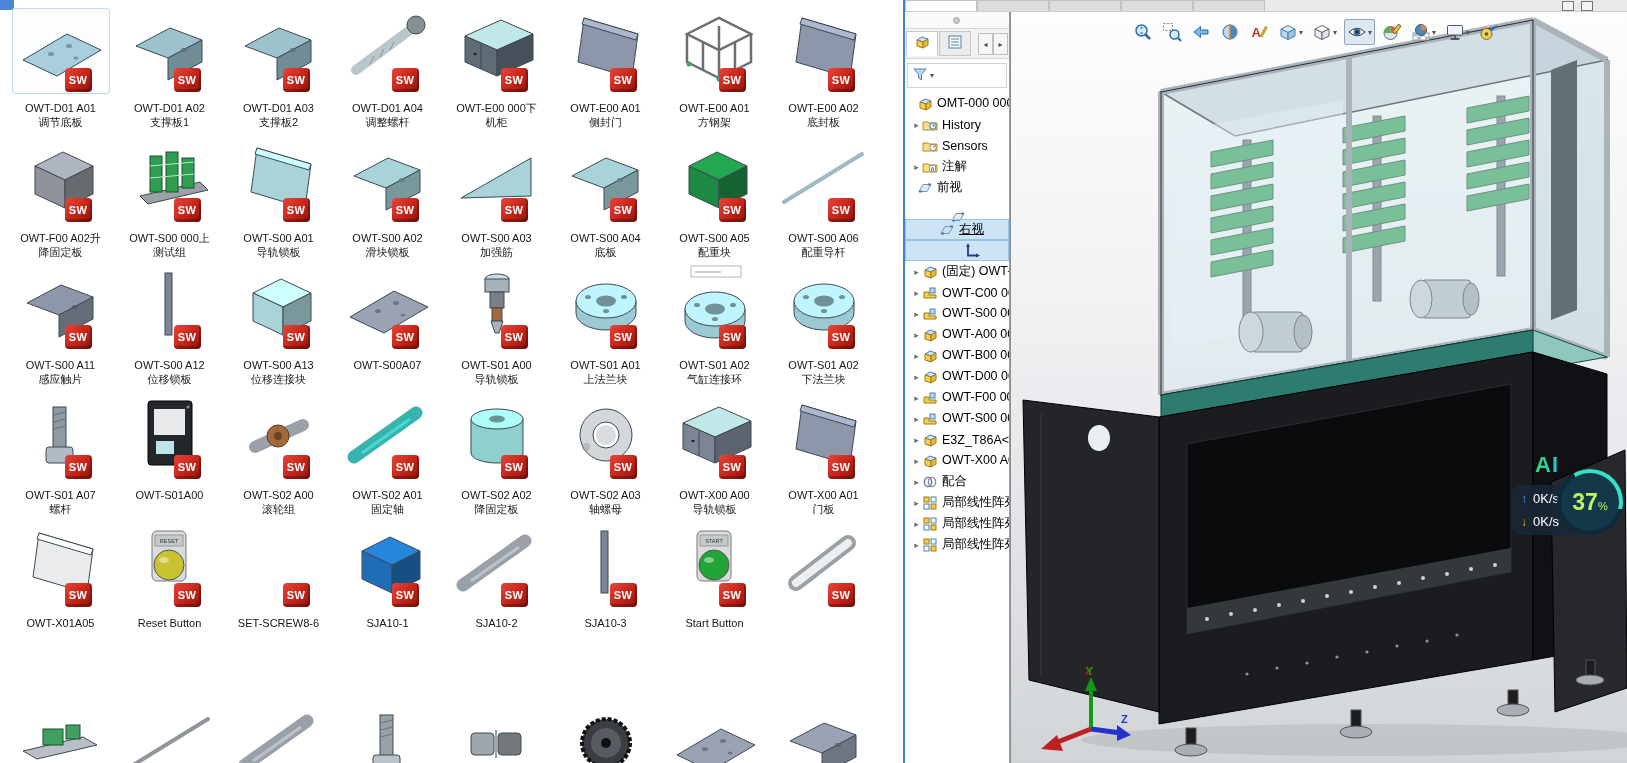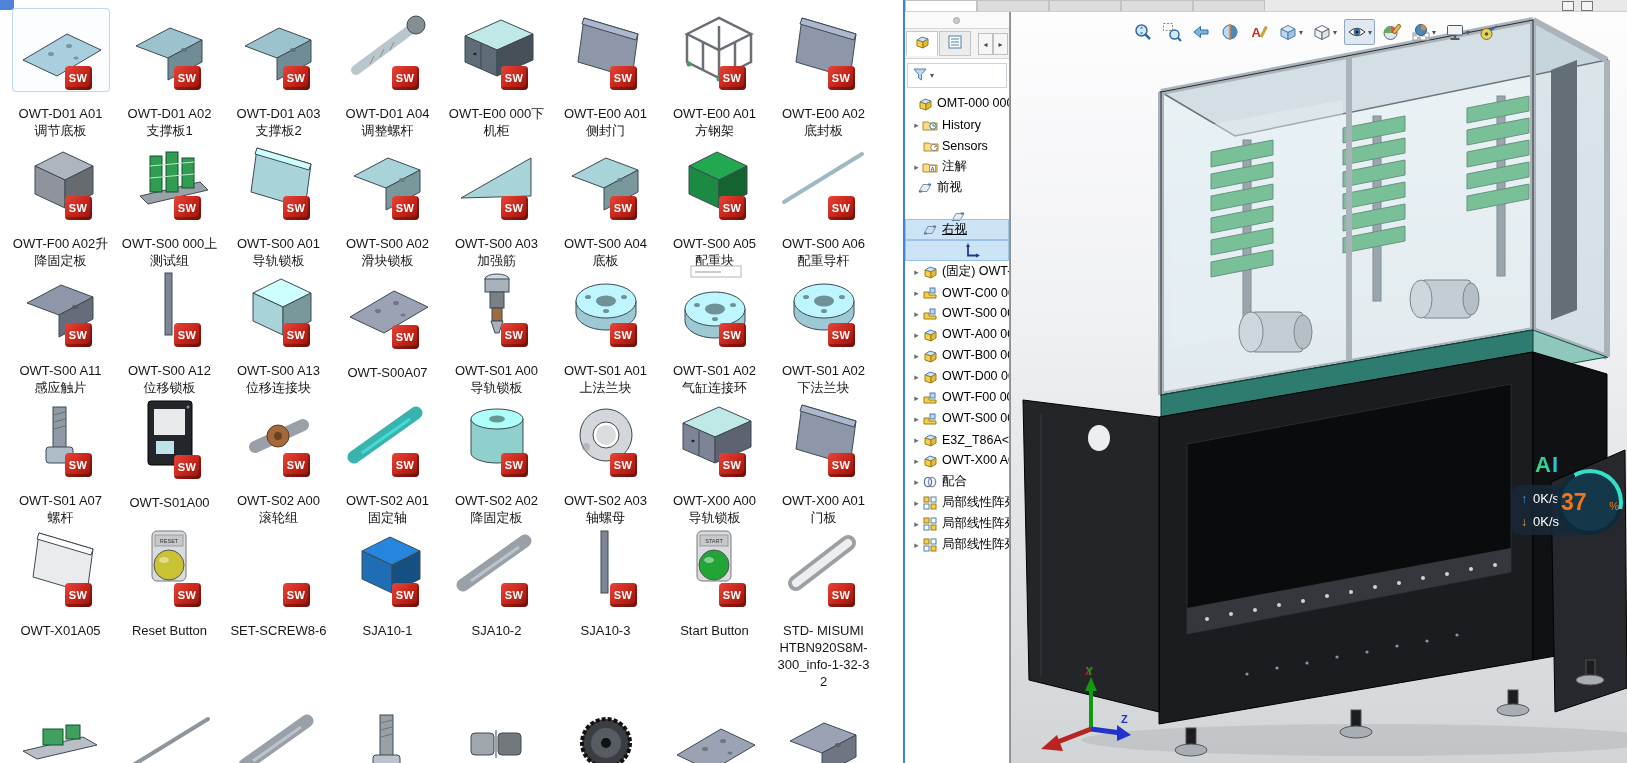--- a/index.html
+++ b/index.html
@@ -10,21 +10,21 @@
 .browser{position:absolute;left:0;top:0;width:903px;height:763px;background:#fff;overflow:hidden}
 .corner-ic{position:absolute;left:-3px;top:-3px;width:17px;height:13px;background:#2f6fd0;border-radius:3px;opacity:.85}
 .grid{position:absolute;left:6px;top:6px;display:grid;grid-template-columns:repeat(8,109px);grid-template-rows:130px 127px 130px 128px 180px 130px}
 .cell{display:flex;flex-direction:column;align-items:center;padding-top:2px}
 .thumb{position:relative;width:98px;height:86px;display:flex;align-items:flex-start;justify-content:center}
 .thumb.hov{box-shadow:inset 0 0 0 1px #bcd9f5;border-radius:4px;background:#fbfdff}
 .sw{position:absolute;right:18px;bottom:2px;width:27px;height:24px;border-radius:4px;
   background:linear-gradient(135deg,#e8453a 0%,#c42318 55%,#8f140c 100%);
   color:#fff;font-weight:bold;font-size:11px;display:flex;align-items:center;justify-content:center;
   box-shadow:inset -2px -3px 0 rgba(0,0,0,.25);letter-spacing:.5px}
-.plabel{font-size:13px;color:#161616;text-align:center;line-height:1.3;margin-top:14px;white-space:pre-line;max-width:106px}
+.plabel{font-size:11px;color:#161616;text-align:center;line-height:1.3;margin-top:7px;white-space:pre-line;max-width:106px}
 
 
 .swblue{position:absolute;left:903px;top:0;width:2px;height:763px;background:#3f83d6}
 .swwin{position:absolute;left:905px;top:0;width:722px;height:763px;background:#eef0f2}
 .cmdtabs{position:absolute;left:0;top:0;width:722px;height:12px;background:#e9e9e9;display:flex;overflow:hidden;border-bottom:1px solid #cfcfcf}
 .ctab{width:72px;height:18px;background:#dcdcdc;border:1px solid #c2c2c2;border-bottom:none}
 .ctab.sel{background:#fff}
 .winbtns{position:absolute;right:34px;top:1px;display:flex;gap:7px}
 .winbtns span{width:12px;height:10px;border:1px solid #777;background:#f4f4f4;display:block}
 
@@ -61,21 +61,21 @@
 .aiwidget{position:absolute;left:498px;top:440px;width:120px;height:100px;z-index:40}
 .ailogo{position:absolute;left:26px;top:0;font-size:22px;font-weight:bold;letter-spacing:1px;color:#2ecf9a;
   background:linear-gradient(90deg,#35d877 10%,#23c6d8 90%);-webkit-background-clip:text;background-clip:text;-webkit-text-fill-color:transparent}
 .aipill{position:absolute;left:2px;top:33px;width:86px;height:50px;background:rgba(24,40,56,.88);border-radius:10px;
   color:#fff;font-size:13px;display:grid;grid-template-rows:1fr 1fr;align-items:center;padding:2px 26px 2px 10px}
 .aipill .rowr{display:flex;align-items:center;gap:6px;justify-content:flex-start}
 .aipill .up{color:#3b9cf5;font-size:12px}
 .aipill .dn{color:#f5a623;font-size:12px}
 .aicircle{position:absolute;left:48px;top:17px;width:66px;height:66px;border-radius:50%;
   background:conic-gradient(from -30deg,#35e0c8 0 37%,#0e2a3a 37% 100%);display:flex;align-items:center;justify-content:center}
-.aicircle .inner{width:58px;height:58px;border-radius:50%;background:#14374a;display:flex;align-items:center;justify-content:space-between;color:#f97316}
+.aicircle .inner{width:58px;height:58px;border-radius:50%;background:#14374a;display:flex;align-items:center;justify-content:center;color:#bef264}
 .aicircle .num{font-size:23px;font-weight:bold}
 .aicircle .pct{font-size:11px;margin-top:8px}
 </style>
 </head>
 <body>
 <div id="stage">
 
 <div class="browser">
   <div class="corner-ic"></div>
   <div class="grid" id="grid">
@@ -558,24 +558,20 @@
           <div class="plabel">Start Button</div>
         </div>
         <div class="cell">
           <div class="thumb">
             <svg width="96" height="84" viewBox="0 0 96 84">
               <line x1="20" y1="60" x2="72" y2="20" stroke="#9aa0a4" stroke-width="16" stroke-linecap="round"></line>
               <line x1="20" y1="60" x2="72" y2="20" stroke="#eceef0" stroke-width="8" stroke-linecap="round"></line>
             </svg>
             <div class="sw">SW</div>
           </div>
-          <div class="plabel">STD- MISUMI
-HTBN920S8M-
-300_info-1-32-3
-2</div>
         </div>
         <div class="cell">
           <div class="thumb">
             <svg width="96" height="84" viewBox="0 0 96 84">
               <polygon points="10,48 70,34 84,42 24,56" fill="#b9bfc6" stroke="#3d4a52"></polygon>
               <rect x="30" y="26" width="20" height="16" fill="#3fa060" stroke="#14502c"></rect>
               <rect x="53" y="22" width="14" height="14" fill="#3fa060" stroke="#14502c"></rect>
             </svg>
           </div>
         </div>
@@ -703,21 +699,21 @@
           </div>
           <div class="trow" style="padding-left: 6px;">
             <span class="arr">▸</span>
             <span class="tico"><svg width="16" height="16" viewBox="0 0 16 16">
                 <path d="M1,5 H6 L7,6 H15 V13 H1 Z" fill="#f7dc8a" stroke="#b08f2a"></path>
                 <circle cx="11" cy="9" r="3.2" fill="#fff" stroke="#3a6fa8"></circle>
                 <path d="M11,7 V9 H13" stroke="#3a6fa8" fill="none"></path>
               </svg></span>
             <span class="tl">History</span>
           </div>
-          <div class="trow" style="padding-left: 6px; text-align: right;">
+          <div class="trow" style="padding-left: 6px;">
             <span class="arr"></span>
             <span class="tico"><svg width="16" height="16" viewBox="0 0 16 16">
                 <path d="M1,5 H6 L7,6 H15 V13 H1 Z" fill="#f7dc8a" stroke="#b08f2a"></path>
                 <circle cx="11" cy="9.5" r="3.2" fill="#fff" stroke="#888"></circle>
                 <line x1="11" y1="9.5" x2="13" y2="7.8" stroke="#c03020"></line>
               </svg></span>
             <span class="tl">Sensors</span>
           </div>
           <div class="trow" style="padding-left: 6px;">
             <span class="arr">▸</span>
@@ -739,21 +735,21 @@
           </div>
           <div class="trow" style="padding-left: 6px; flex-direction: column;">
             <span class="arr"></span>
             <span class="tico"><svg width="16" height="16" viewBox="0 0 16 16">
                 <polygon points="2,11.5 6,4.5 14,4.5 10,11.5" fill="rgba(200,220,238,0.5)" stroke="#7a92a8"></polygon>
                 <line x1="2" y1="11.5" x2="5" y2="11.5" stroke="#4a7fae" stroke-width="2"></line>
                 <line x1="11" y1="4.5" x2="14" y2="4.5" stroke="#4a7fae" stroke-width="2"></line>
               </svg></span>
             <span class="tl">上视</span>
           </div>
-          <div class="trow sel" style="padding-left: 6px; text-decoration: underline;">
+          <div class="trow sel" style="padding-left: 23px; text-decoration: underline;">
             <span class="arr"></span>
             <span class="tico"><svg width="16" height="16" viewBox="0 0 16 16">
                 <polygon points="2,11.5 6,4.5 14,4.5 10,11.5" fill="rgba(200,220,238,0.5)" stroke="#7a92a8"></polygon>
                 <line x1="2" y1="11.5" x2="5" y2="11.5" stroke="#4a7fae" stroke-width="2"></line>
                 <line x1="11" y1="4.5" x2="14" y2="4.5" stroke="#4a7fae" stroke-width="2"></line>
               </svg></span>
             <span class="tl">右视</span>
           </div>
           <div class="trow sel" style="padding-left: 6px; gap: 42px;">
             <span class="arr"></span>

